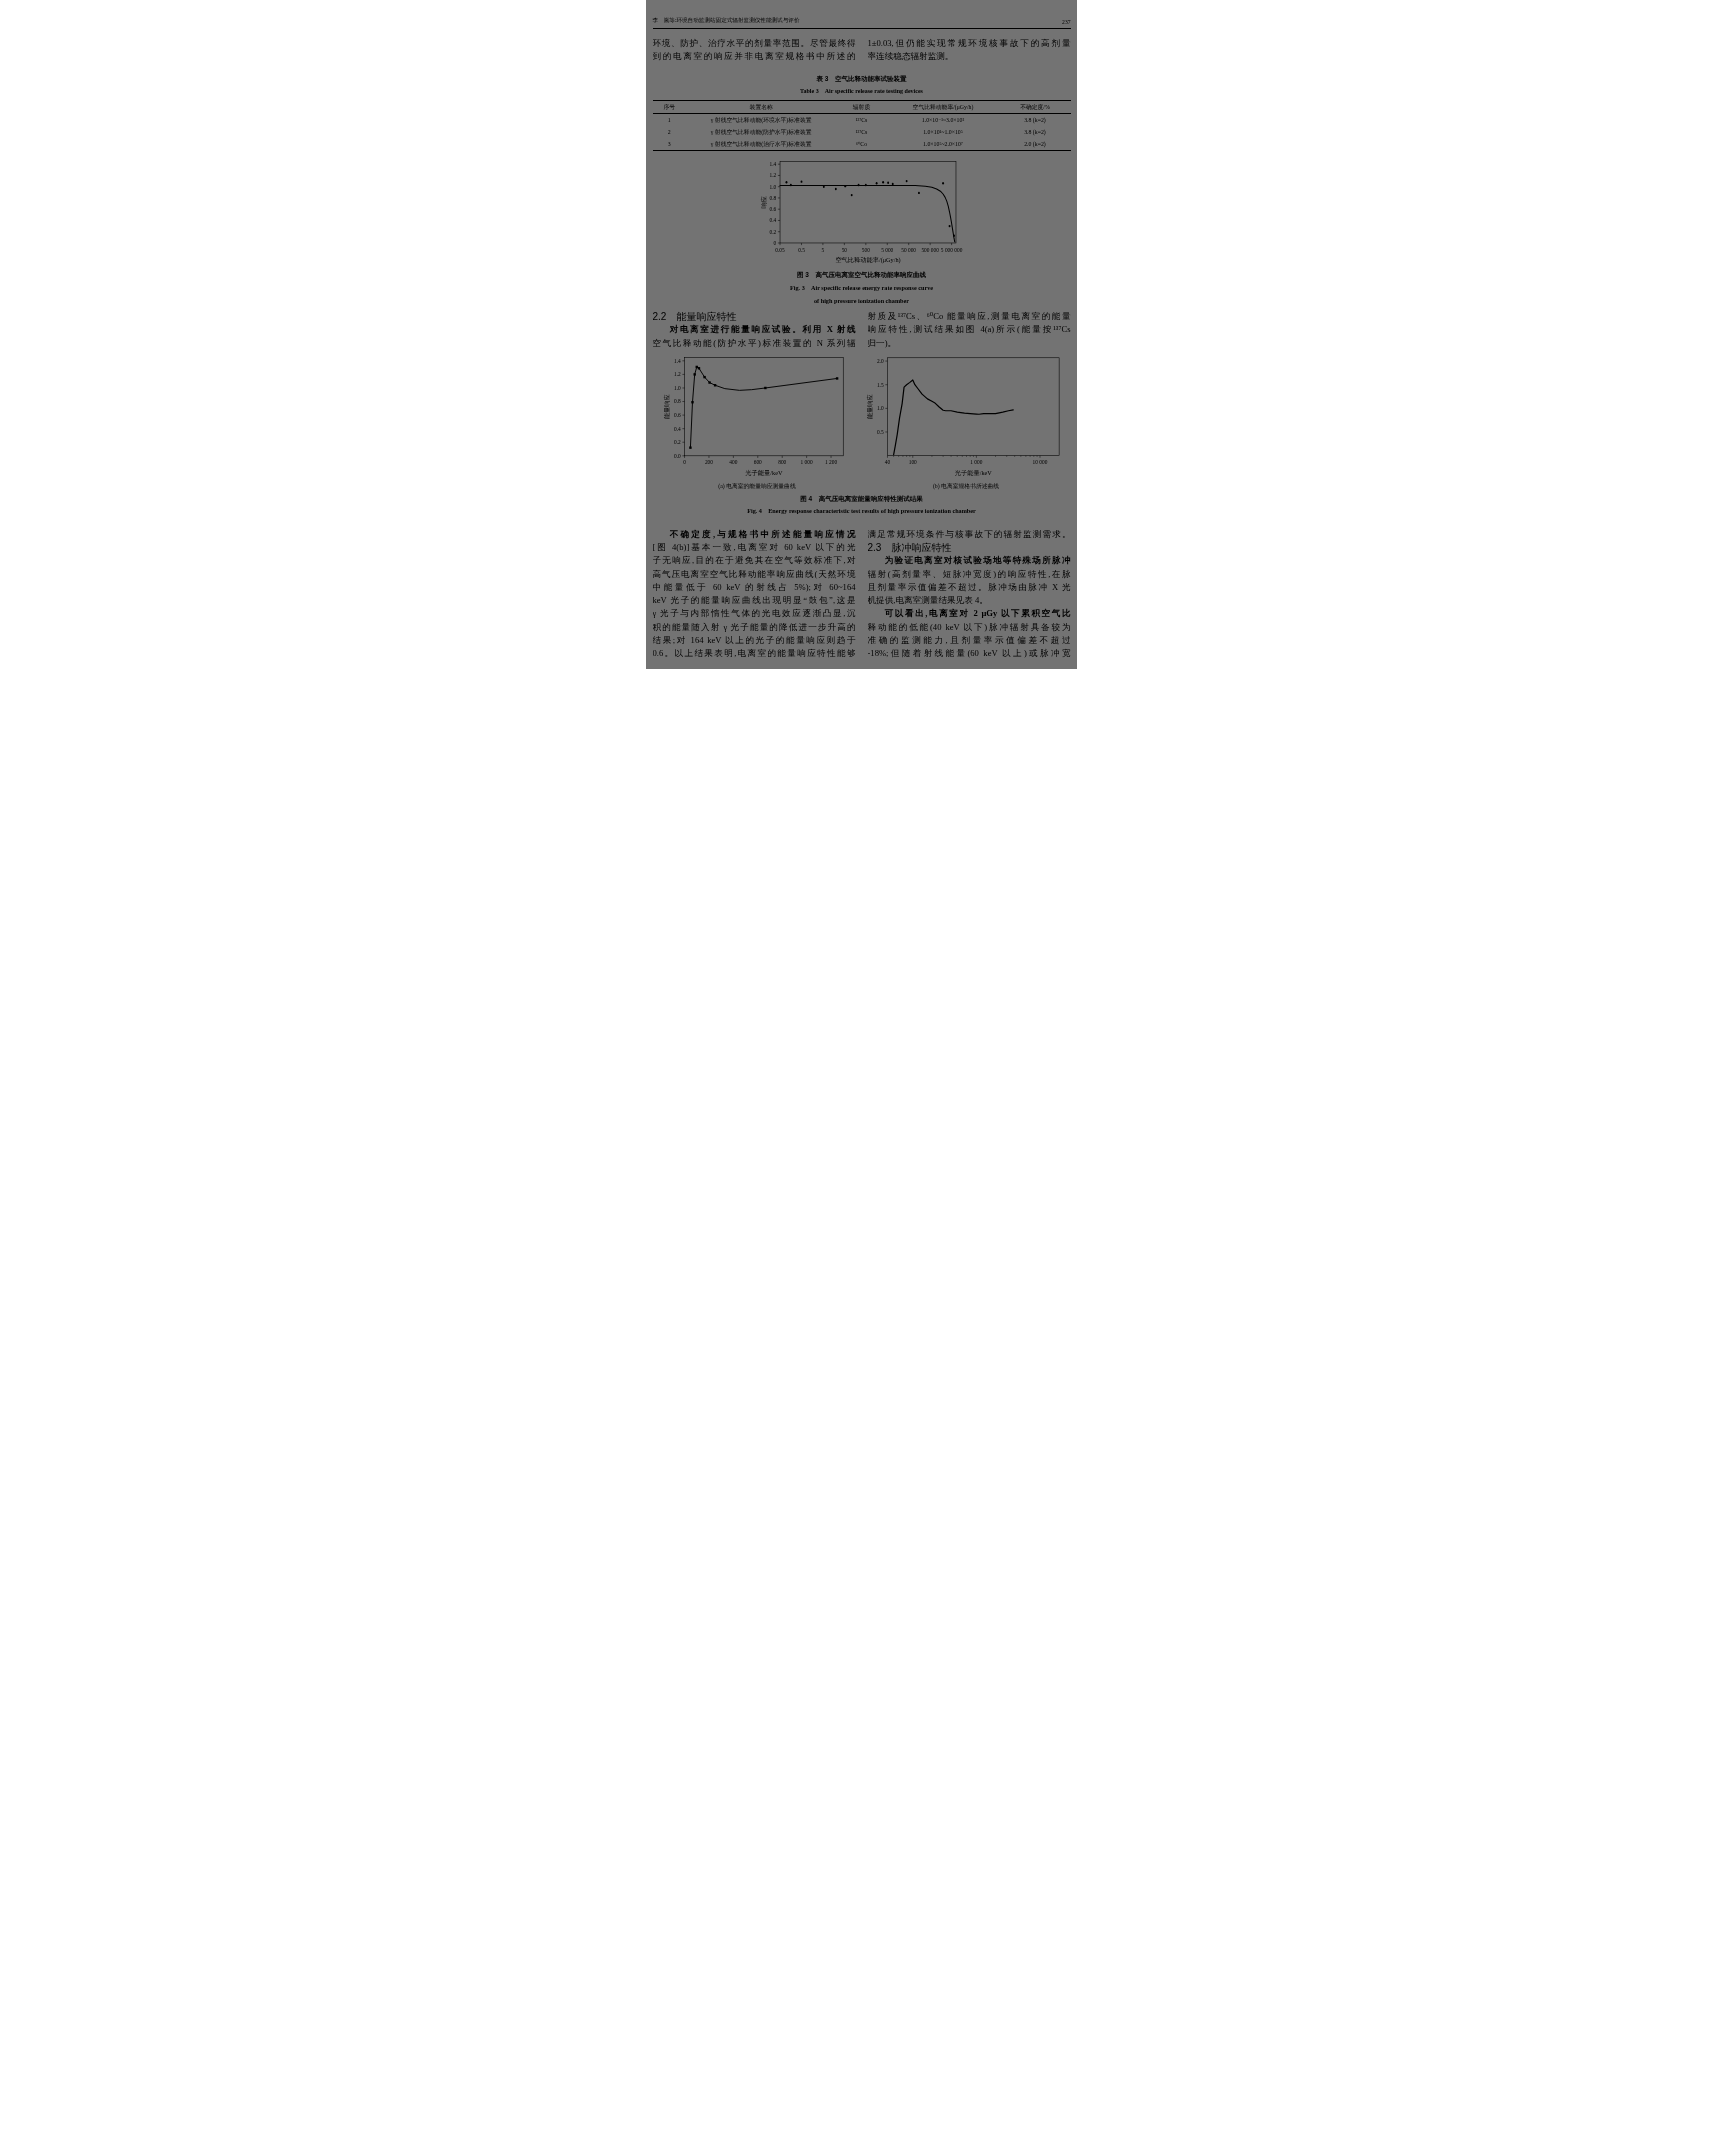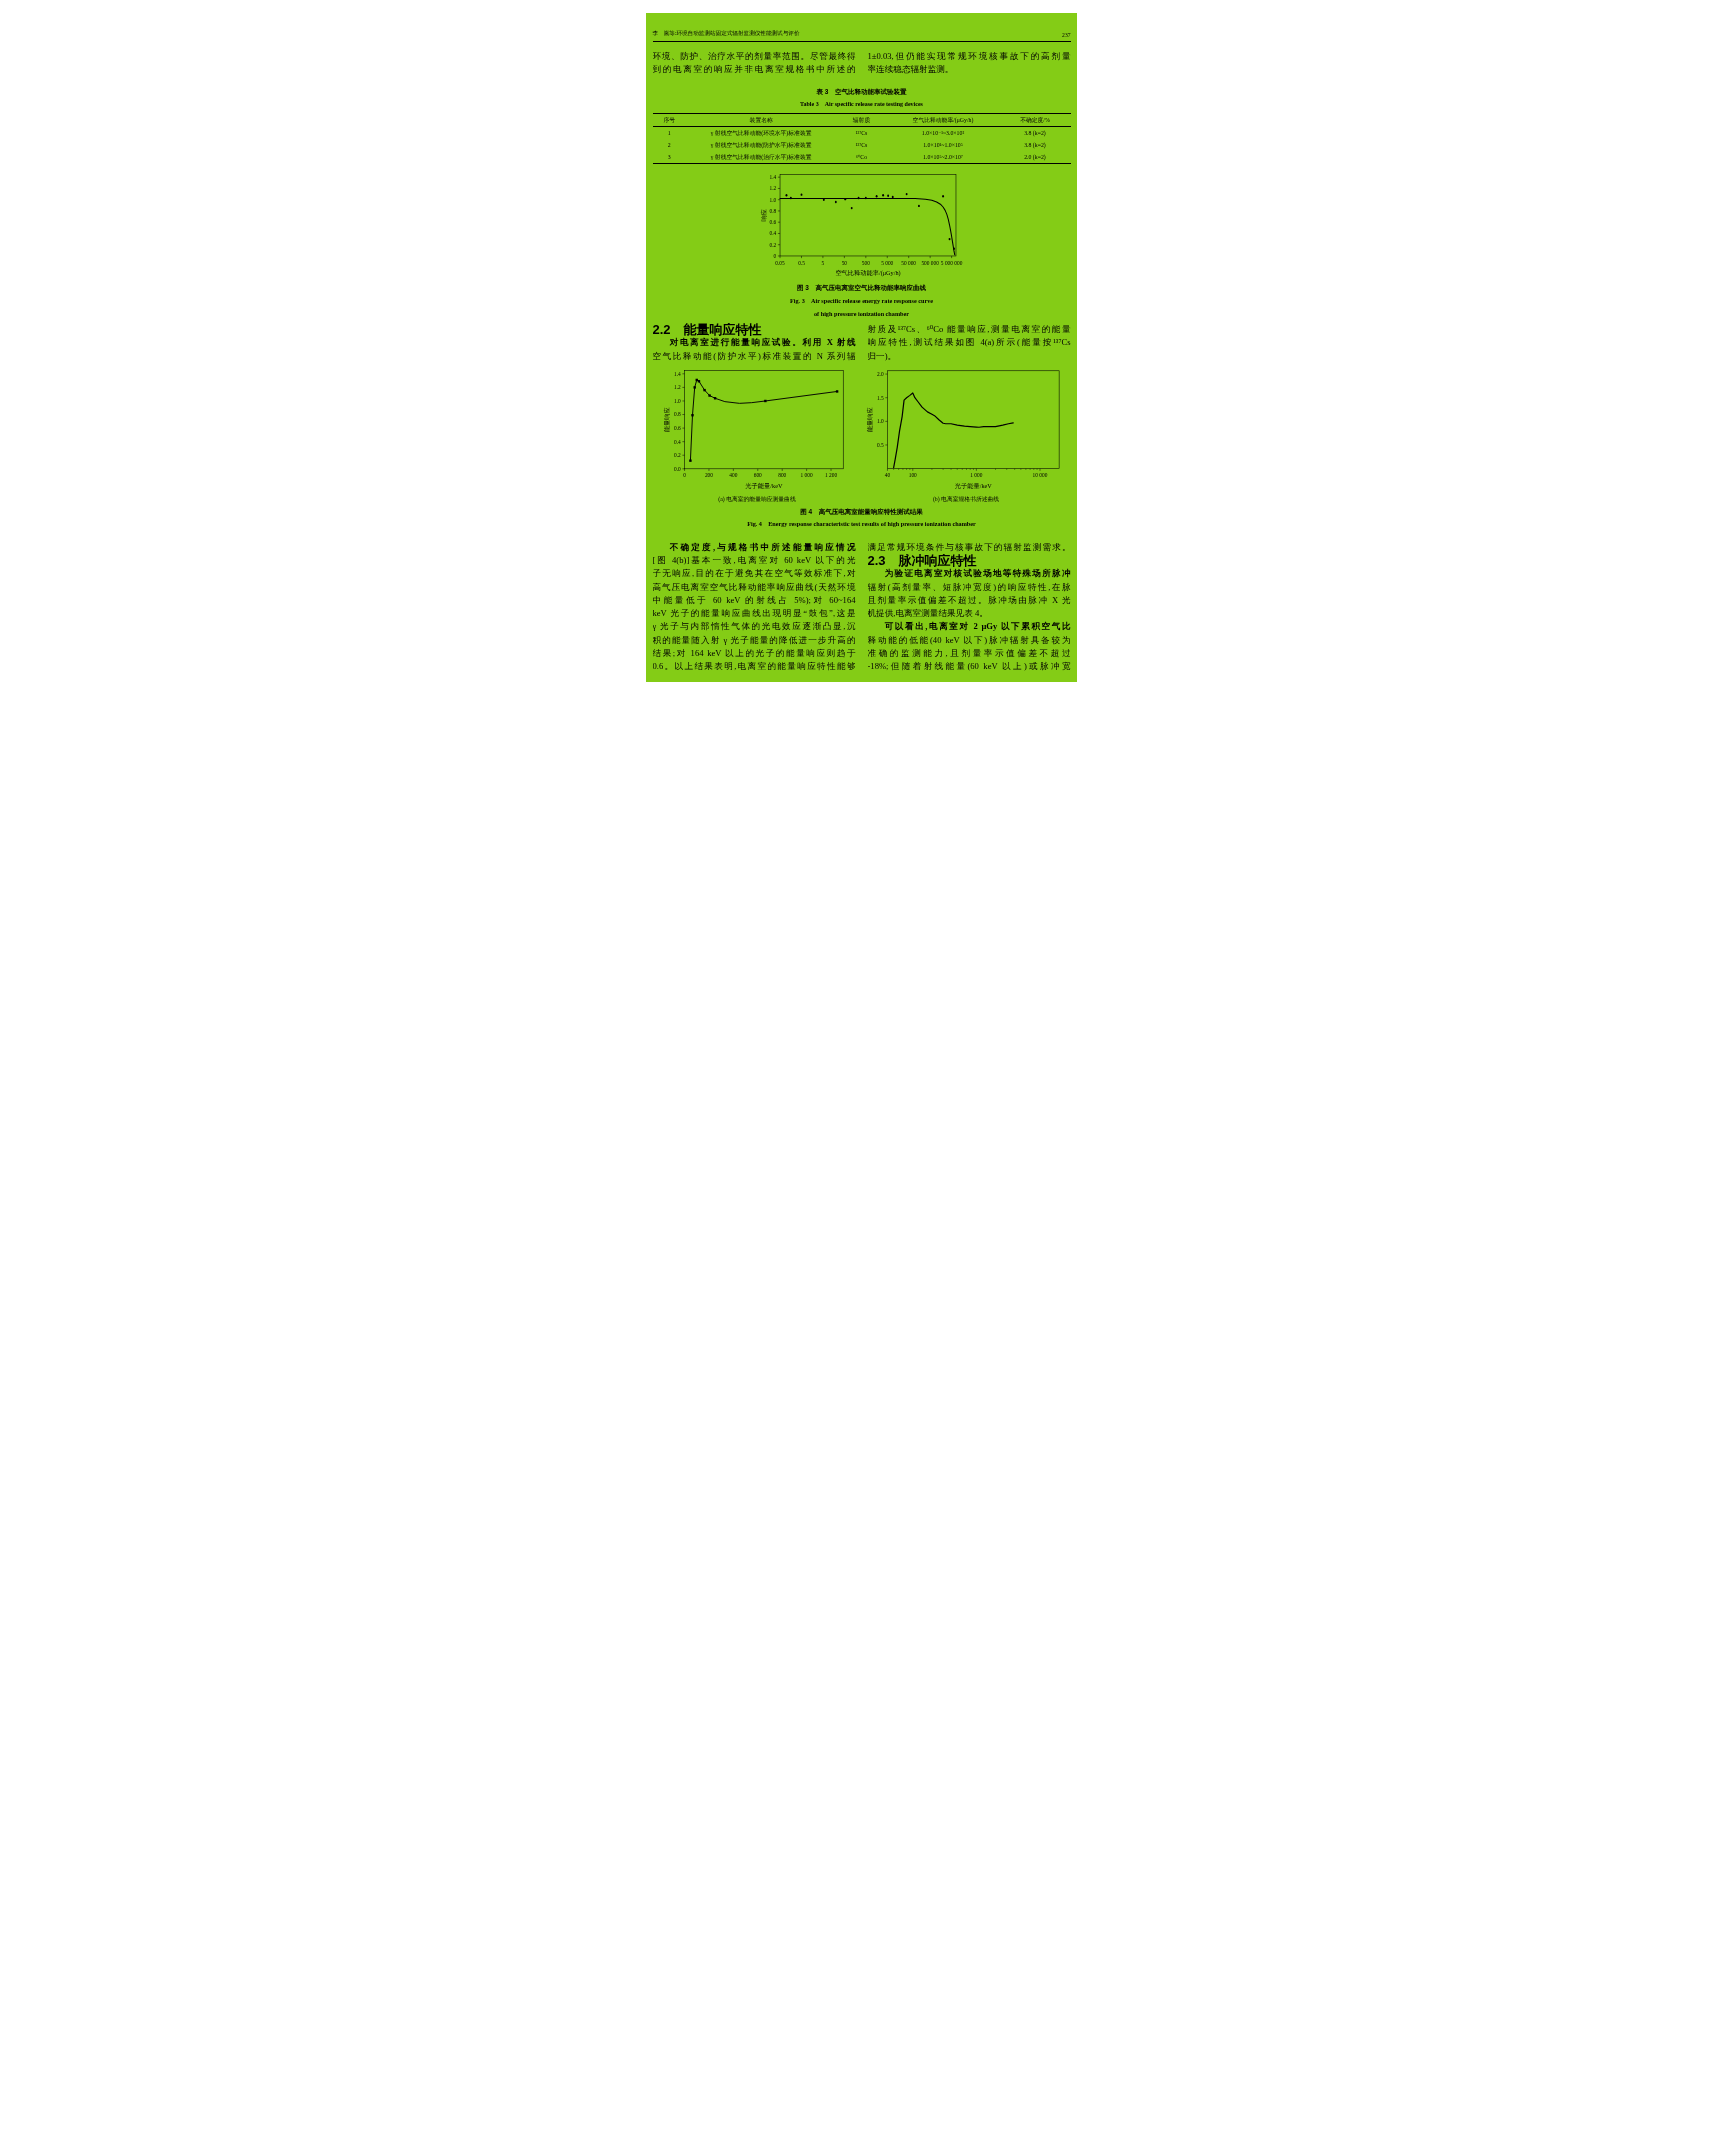--- a/index.html
+++ b/index.html
@@ -1,27 +1,27 @@
 <!DOCTYPE html>
 <html style="font-size:6.9px"><head>
 <meta charset="utf-8">
 <style>
   html,body{margin:0;padding:0;background:#fff;}
-  .page{width:431px;height:669px;margin:13px auto;background:#84cc16;color:#000;
+  .page{width:431px;height:669px;margin:0 auto;background:#737373;color:#000;
         box-sizing:border-box;padding:0 6.5px;overflow:hidden;
         font-family:"Liberation Serif","DejaVu Serif",serif;}
   .running-head{display:flex;justify-content:space-between;align-items:flex-end;
         margin-top:17px;font-size:5.6px;}
   .head-rule{height:1.3px;background:#000;margin-top:3px;}
   .two-col{display:flex;gap:12px;}
   .col{width:203px;}
   .ln{height:13.3px;line-height:13.3px;font-size:8.6px;text-align:justify;overflow:hidden;white-space:nowrap;}
   .fl{text-align-last:justify;}
   .ind{text-indent:2em;font-weight:bold;}
-  .hd{font-family:"Liberation Sans","DejaVu Sans",sans-serif;font-weight:700;font-size:13px;}
+  .hd{font-family:"Liberation Sans","DejaVu Sans",sans-serif;font-weight:400;font-size:10px;}
   .mt18{margin-top:7.7px;}
   .tbl-title-cn{text-align:center;font-family:"Liberation Sans","DejaVu Sans",sans-serif;
         font-weight:700;font-size:6.5px;margin-top:11.2px;}
   .tbl-title-en{text-align:center;font-weight:700;font-size:6px;margin-top:3px;}
   table.data{width:100%;border-collapse:collapse;margin-top:4.3px;
         border-top:1.1px solid #000;border-bottom:1.1px solid #000;font-size:5.8px;}
   table.data thead tr{border-bottom:0.6px solid #000;}
   table.data th{font-weight:400;}
   table.data th,table.data td{text-align:center;height:12px;padding:0 0.9px;}
   .fig{text-align:center;margin-top:6.9px;}

